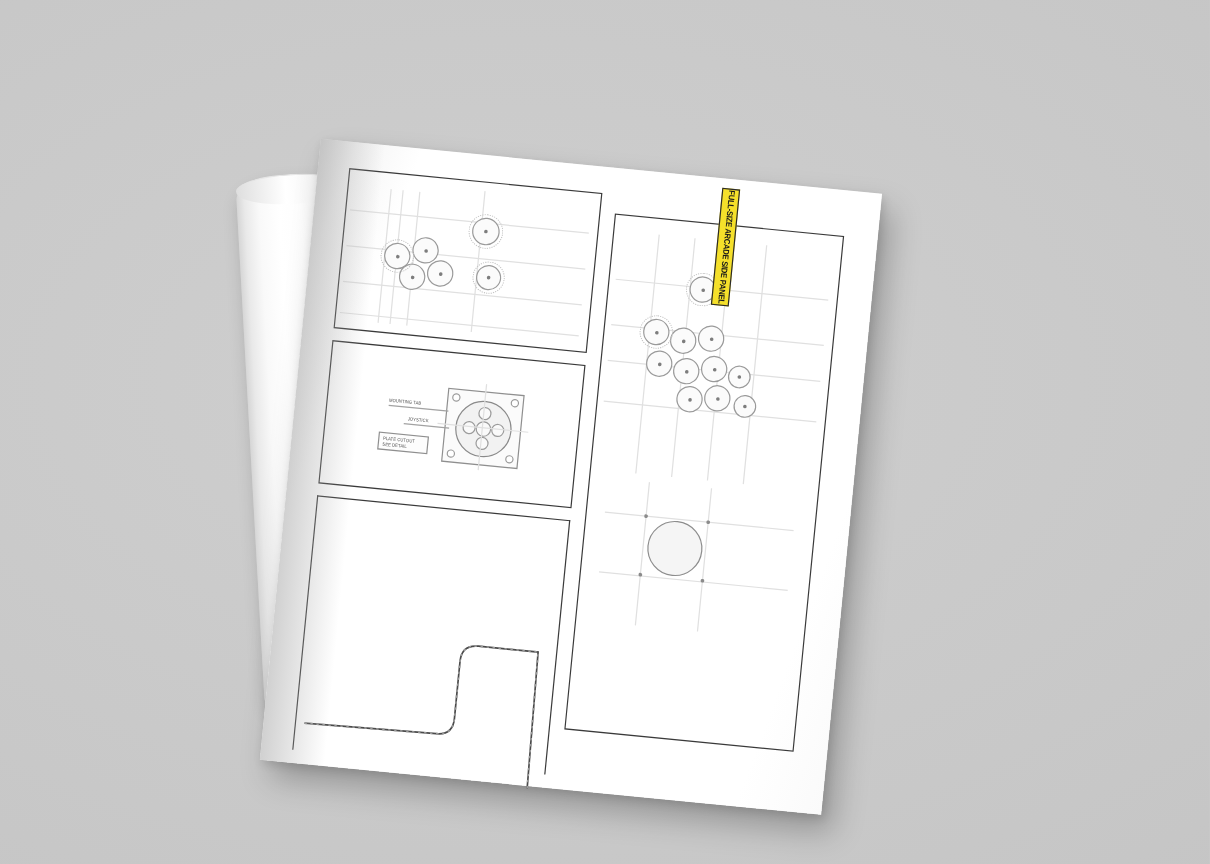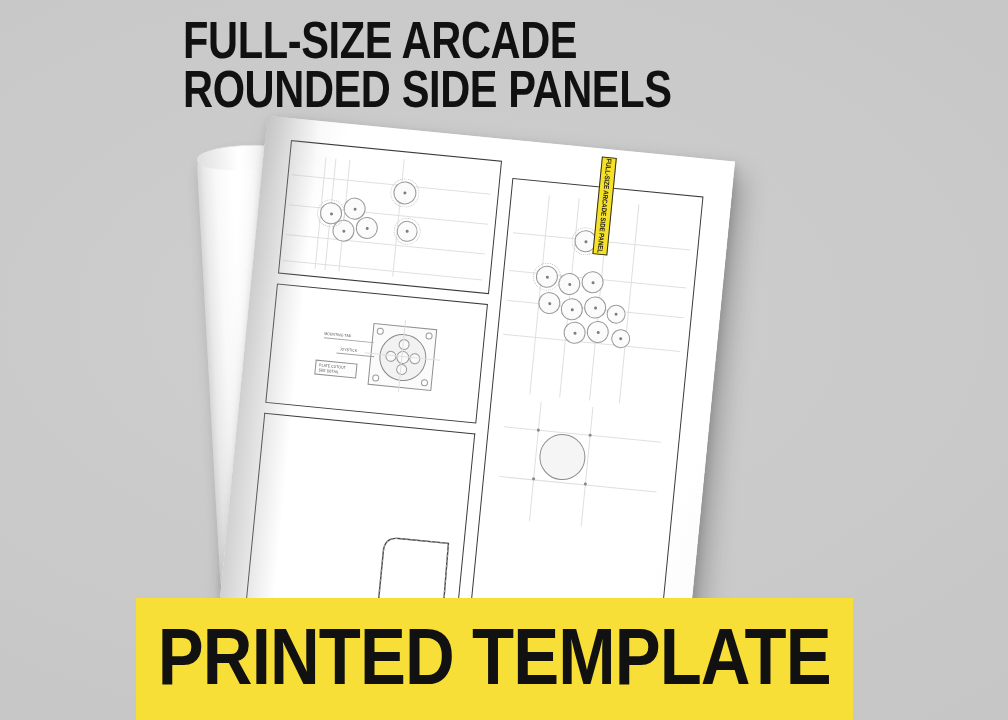--- a/index.html
+++ b/index.html
@@ -258,24 +258,20 @@
     letter-spacing: -1px;
     white-space: nowrap;
     transform: scaleX(0.86) translateY(-2px);
   }
 </style>
 </head>
 <body>
 
 <div id="stage">
 
-  <div class="title-block">
-    <span class="title-line l1">FULL-SIZE ARCADE</span>
-    <span class="title-line l2">ROUNDED SIDE PANELS</span>
-  </div>
 
   <div class="roll">
     <div class="roll-cap"></div>
     <div class="roll-edge"></div>
   </div>
 
   <div class="sheet-wrap">
     <div class="sheet">
 
       <div class="frame" id="frame-top-left"></div>
@@ -372,17 +368,14 @@
       <div class="dot" style="left:351px; top:334px;"></div>
 
       <div class="sheet-tag">
         <span class="sheet-tag-text">FULL-SIZE ARCADE SIDE PANEL</span>
       </div>
 
     </div>
     <div class="sheet-curlshade"></div>
   </div>
 
-  <div class="banner">
-    <span class="banner-text">PRINTED TEMPLATE</span>
-  </div>
 
 </div>
 
 </body></html>

